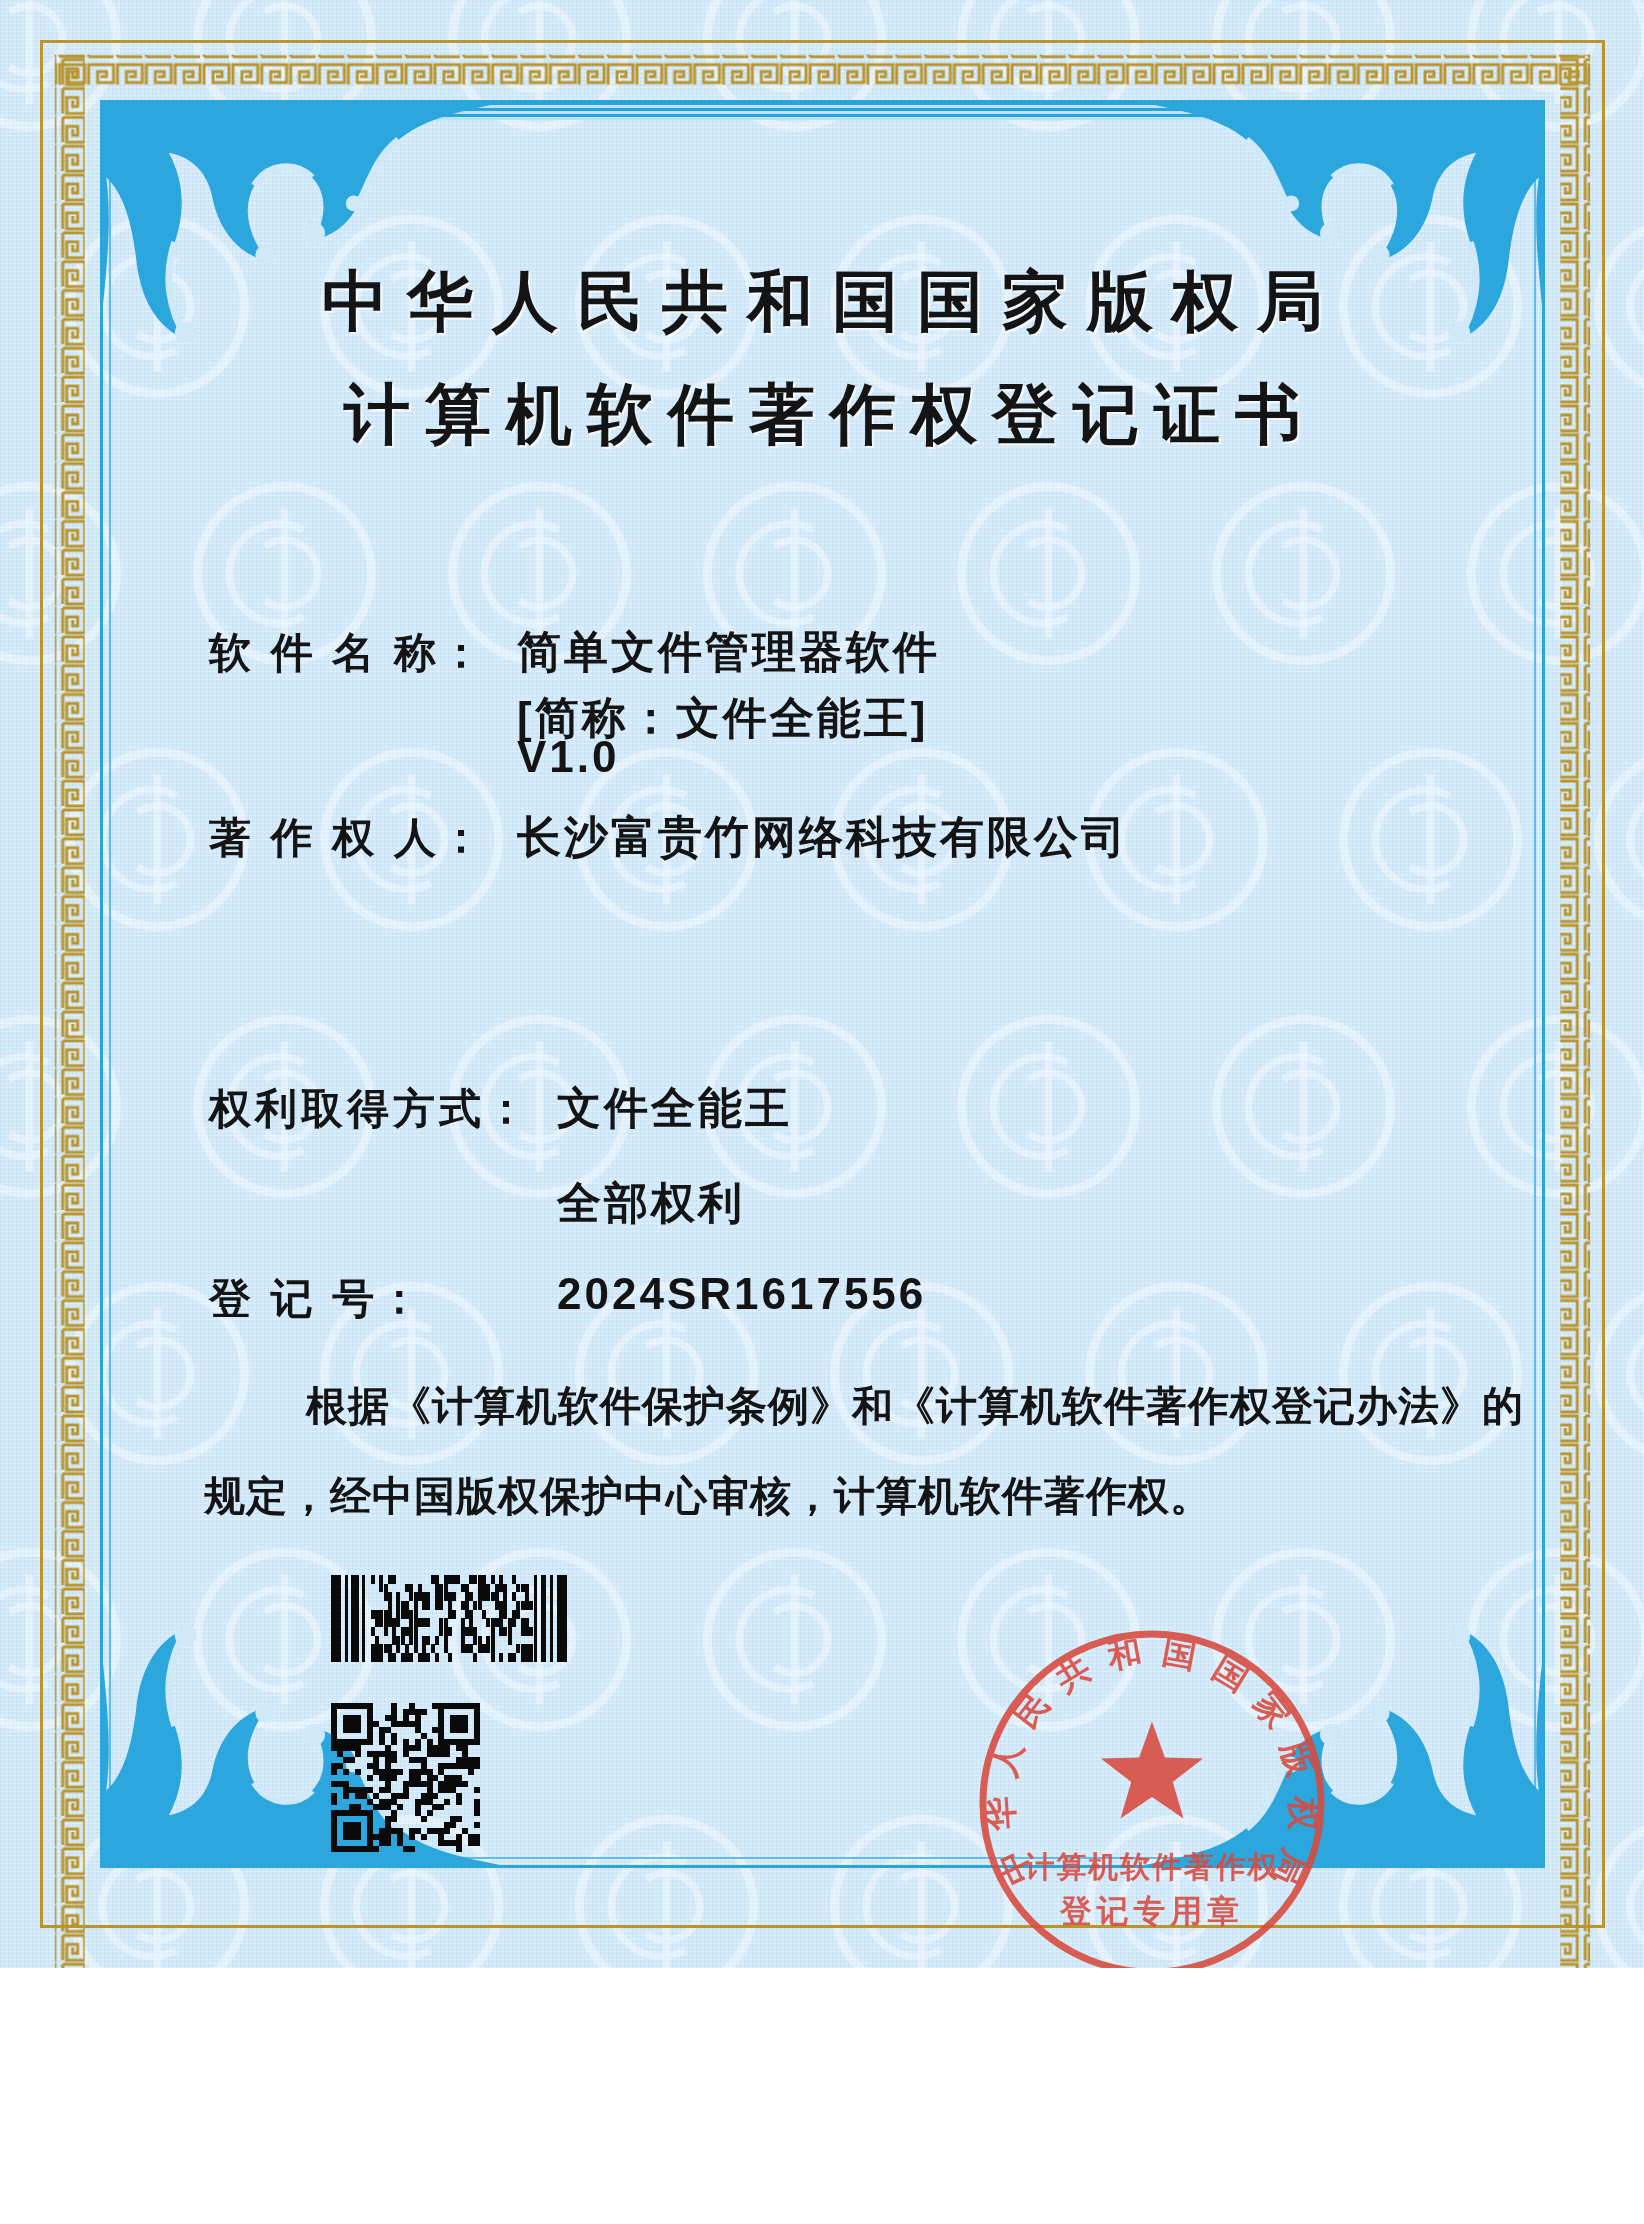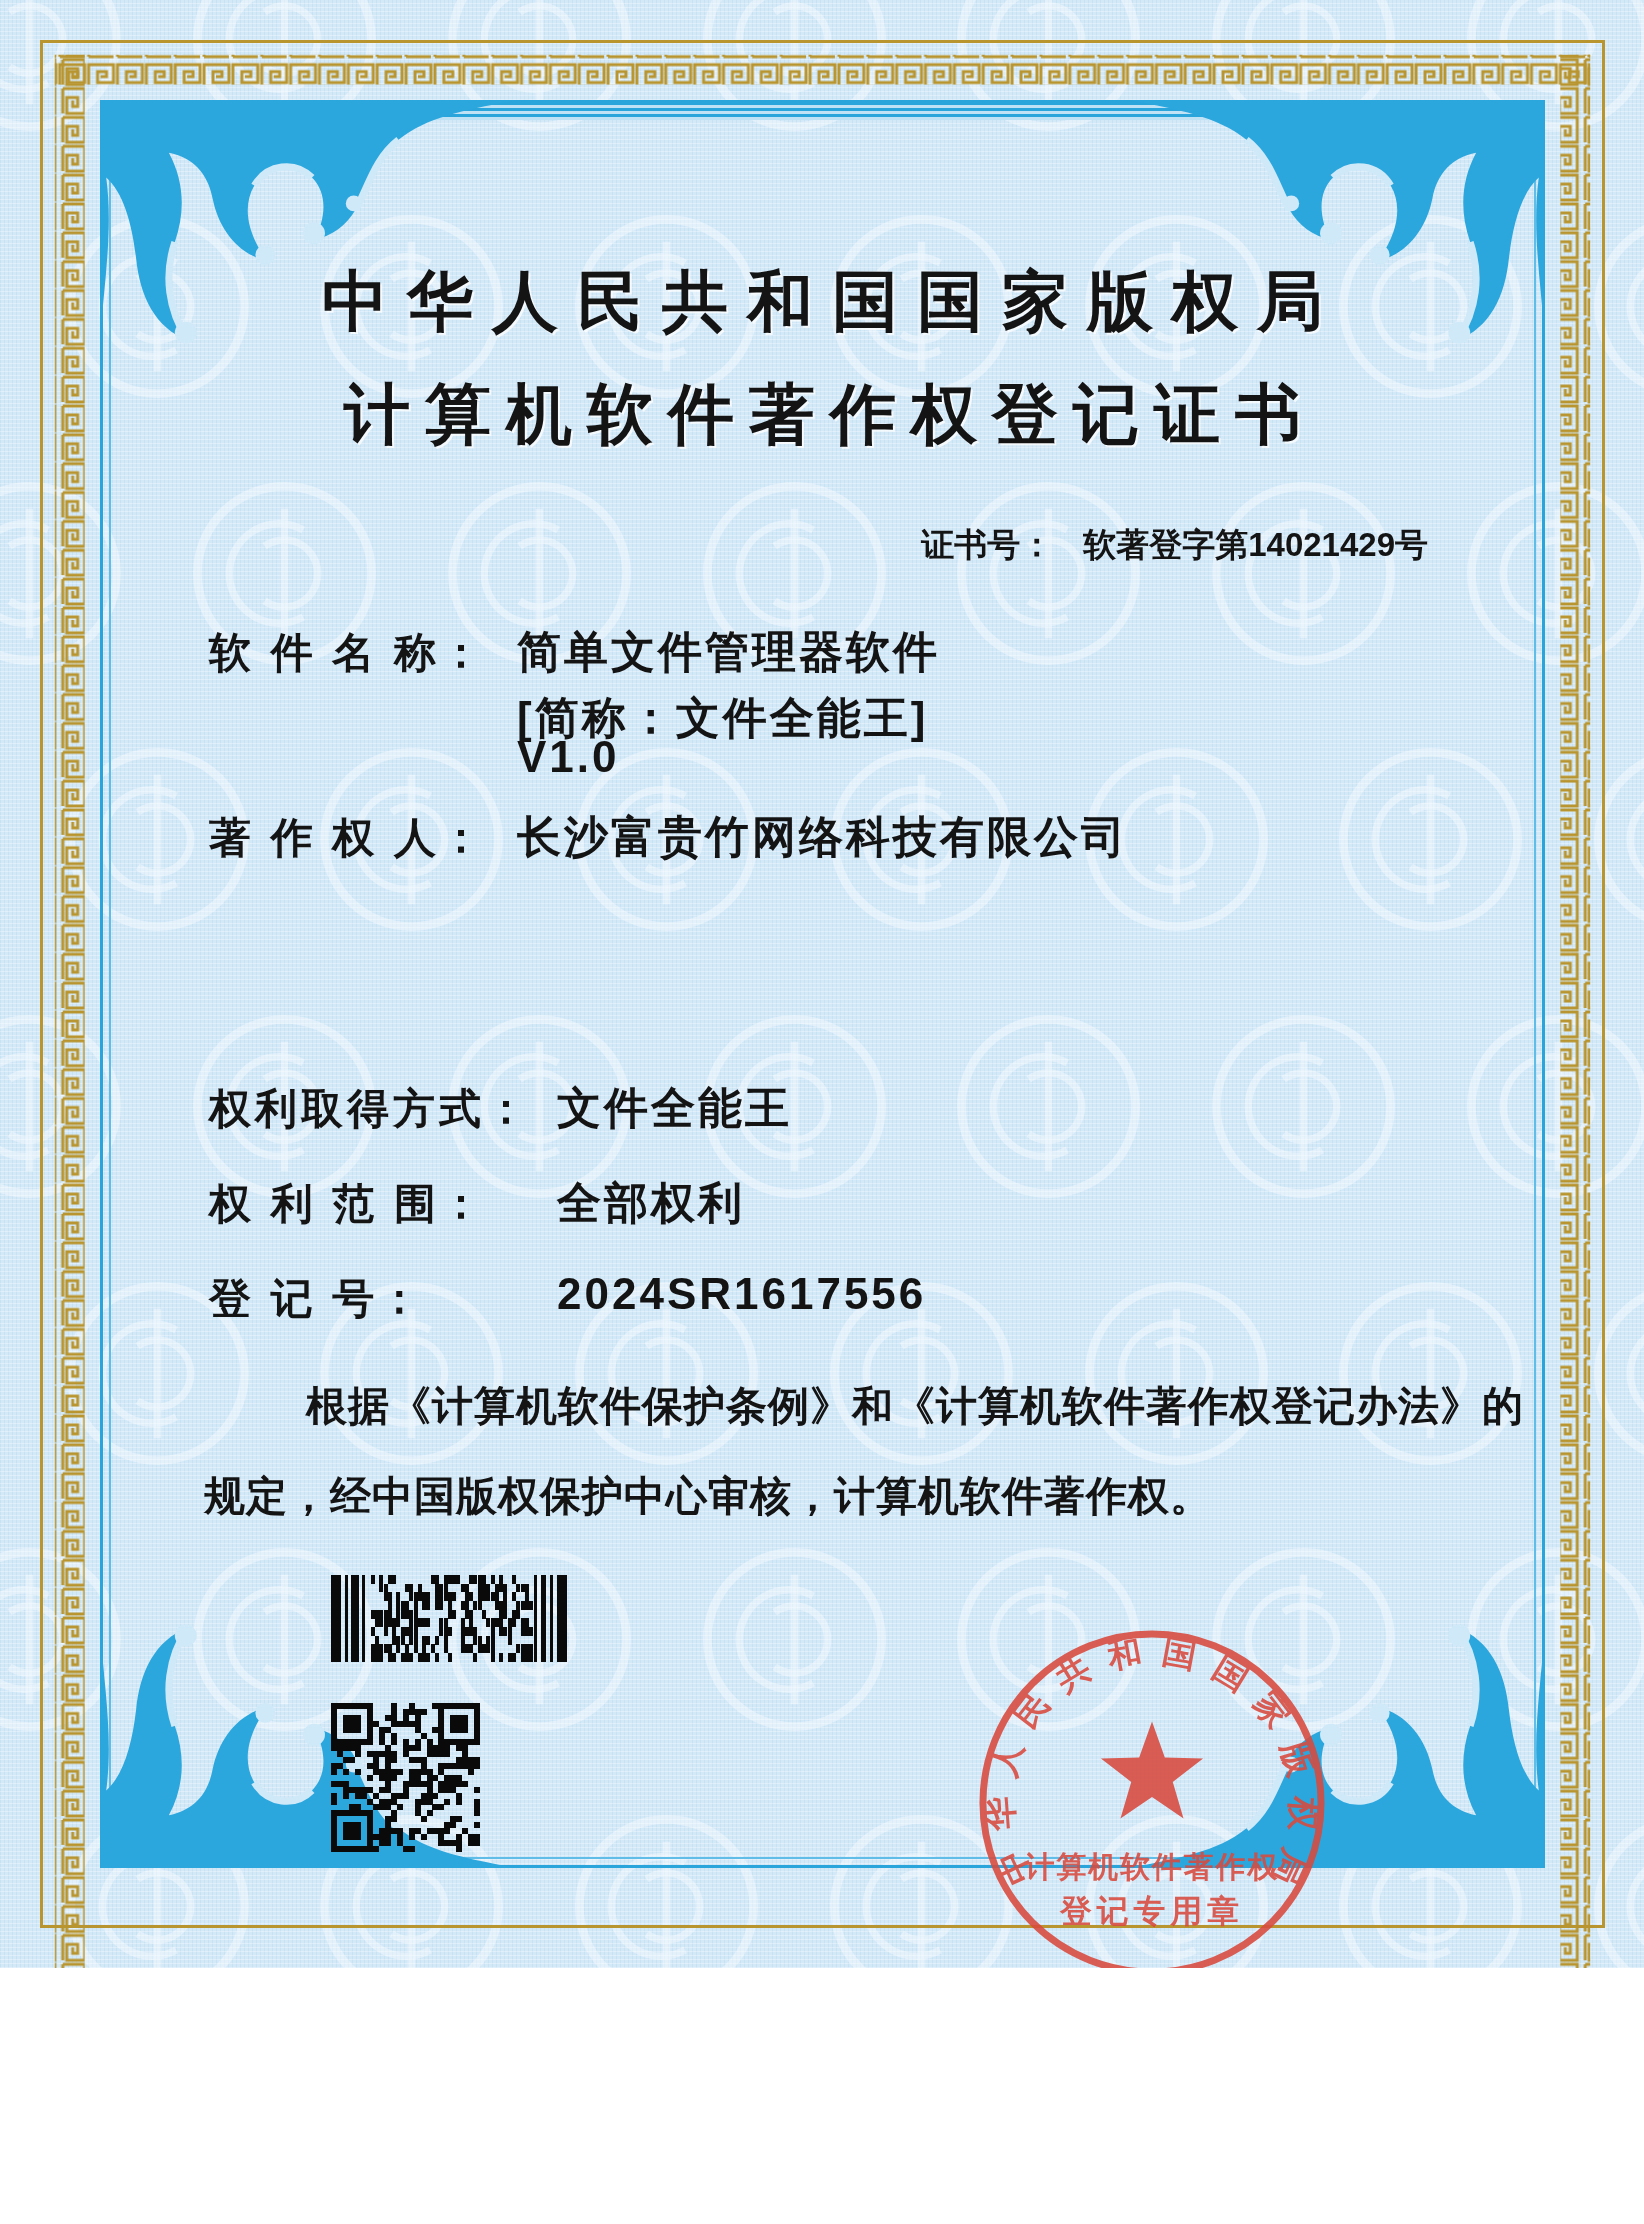--- a/index.html
+++ b/index.html
@@ -626,36 +626,32 @@
   <path fill="none" stroke="#cfe9f8" stroke-width="7" d="M300,40 C276,59 270,86 257,110 M213,78 C196,61 168,64 155,86 M75,143 C64,176 68,211 88,242"></path>
   <circle cx="215" cy="134" r="11" fill="#cfe9f8"></circle>
   <circle cx="166" cy="156" r="10" fill="#cfe9f8"></circle>
   <circle cx="86" cy="234" r="11" fill="#cfe9f8"></circle>
   <circle cx="255" cy="104" r="8" fill="#cfe9f8"></circle>
 </svg></div>
 
   <div class="abs authority">中华人民共和国国家版权局</div>
   <div class="abs cert-title">计算机软件著作权登记证书</div>
 
-  <div class="abs cert-no">
-    <span>证书号：</span><span class="gap"></span><span>软著登字第14021429号</span>
-  </div>
 
   <div class="abs field-label" style="top:625px">软 件 名 称：</div>
   <div class="abs field-value" style="top:623px">简单文件管理器软件</div>
   <div class="abs field-value" style="top:689px">[简称：文件全能王]</div>
   <div class="abs field-value" style="top:732px">V1.0</div>
 
   <div class="abs field-label" style="top:810px">著 作 权 人：</div>
   <div class="abs field-value" style="top:808px">长沙富贵竹网络科技有限公司</div>
 
   <div class="abs field-label" style="top:1081px">权利取得方式：</div>
   <div class="abs field-value sm" style="top:1079px">文件全能王</div>
 
-  <div class="abs field-label" style="top:1176px">权 利 范 围：</div>
   <div class="abs field-value sm" style="top:1174px">全部权利</div>
 
   <div class="abs field-label" style="top:1271px">登  记  号：</div>
   <div class="abs field-value sm" style="top:1269px">2024SR1617556</div>
 
   <div class="abs para" style="left:306px;top:1379px">根据《计算机软件保护条例》和《计算机软件著作权登记办法》的</div>
   <div class="abs para" style="left:204px;top:1469px">规定，经中国版权保护中心审核，计算机软件著作权。</div>
 
   <div class="abs" id="barcode">
       <div style="left:0px;top:0;width:10px;height:87px"></div>

